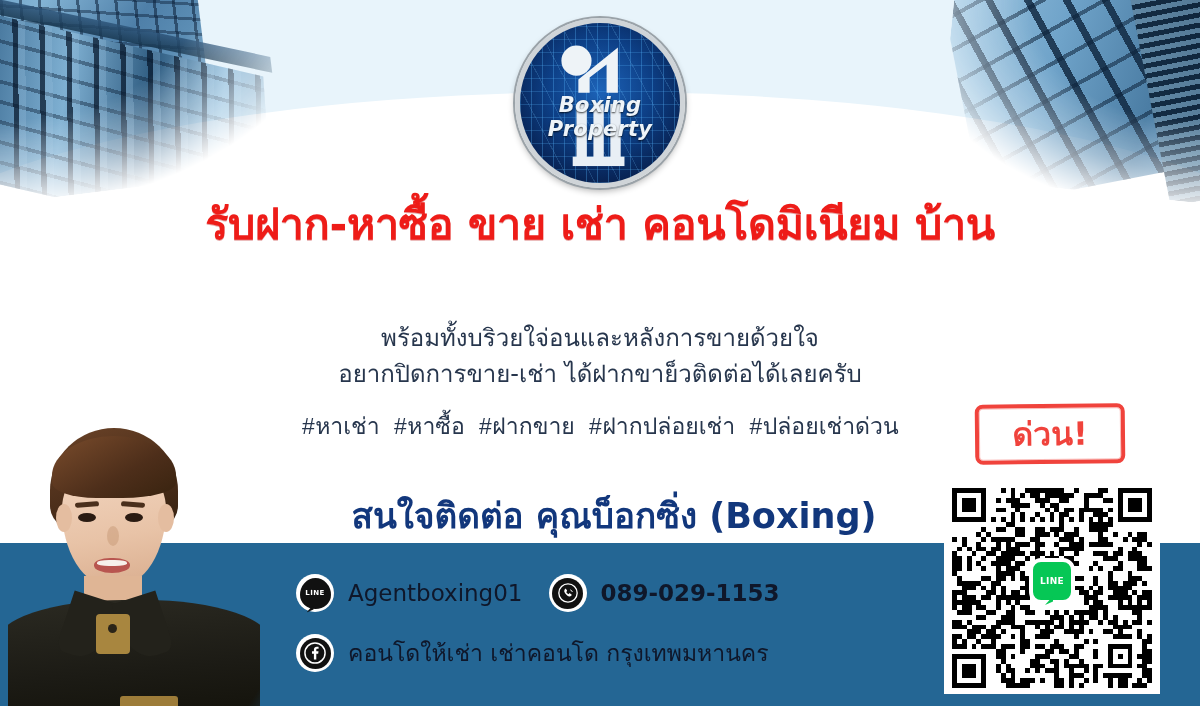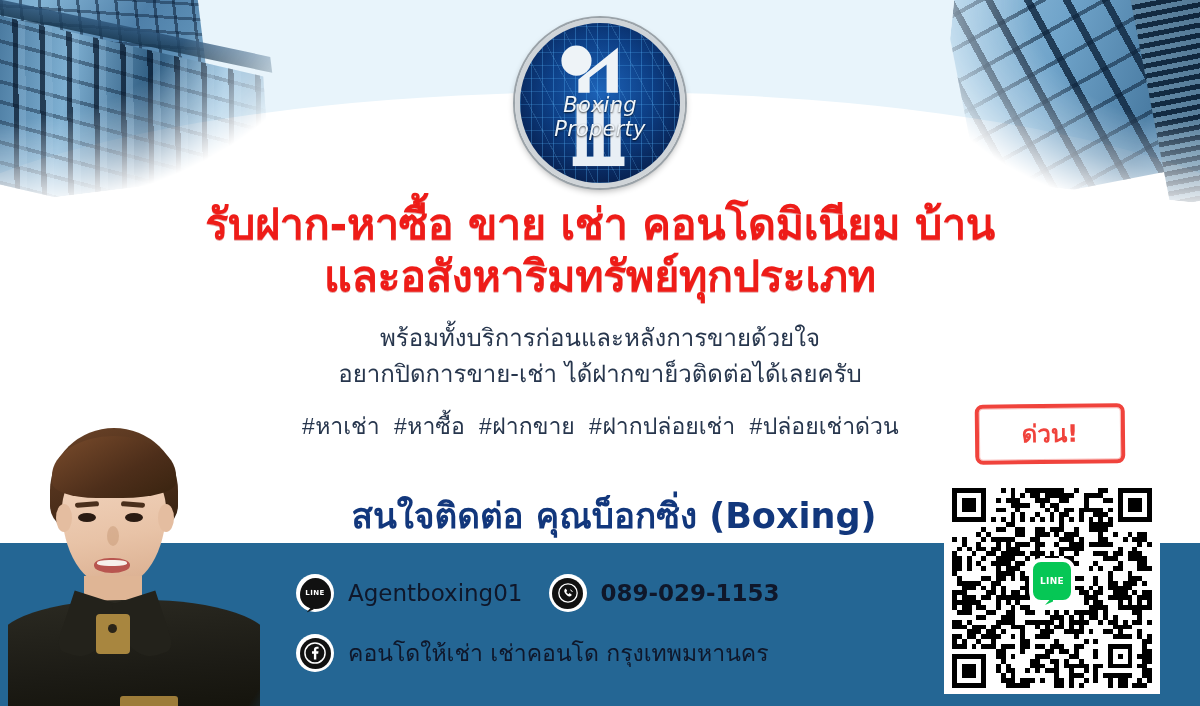--- a/index.html
+++ b/index.html
@@ -100,21 +100,21 @@
       repeating-linear-gradient(90deg, rgba(90,185,255,.38) 0 1px, rgba(0,0,0,0) 1px 11px),
       repeating-linear-gradient(0deg, rgba(90,185,255,.28) 0 1px, rgba(0,0,0,0) 1px 13px),
       repeating-linear-gradient(62deg, rgba(120,200,255,.22) 0 1px, rgba(0,0,0,0) 1px 22px);
     opacity: .85;
   }
   .logo-svg { position: absolute; inset: 0; }
   .logo-text {
     position: absolute; left: 0; right: 0; top: 70px;
     text-align: center;
     font-family: "DejaVu Sans", "Liberation Sans", sans-serif;
-    font-style: italic; font-weight: 400; font-size: 21px;
+    font-style: italic; font-weight: 700; font-size: 21px;
     color: #eef4f9; letter-spacing: .2px;
     text-shadow: 0 1px 2px rgba(0,0,0,.75);
     z-index: 3;
   }
 
   
   .headline {
     position: absolute; left: 0; right: 0; top: 198px;
     text-align: center; z-index: 7;
     color: #ee1c18;
@@ -264,21 +264,21 @@
   
   .stamp {
     position: absolute; left: 975px; top: 404px; width: 150px; height: 60px;
     border: 4px solid #f0433c; border-radius: 8px; z-index: 10;
     background: #ffffff;
     display: flex; align-items: center; justify-content: center;
     transform: rotate(-0.6deg);
     box-shadow: inset 0 0 0 1px rgba(240,67,60,.35);
   }
   .stamp span {
-    color: #f0433c; font-size: 24px; font-weight: 700; line-height: 1;
+    color: #f0433c; font-size: 32px; font-weight: 700; line-height: 1;
   }
 
   
   .qr-panel {
     position: absolute; left: 944px; top: 482px; width: 216px; height: 212px;
     background: #ffffff; z-index: 10; padding: 6px;
   }
   .qr { position: absolute; left: 950px; top: 488px; width: 204px; height: 200px; z-index: 11; }
   .qr-logo {
     position: absolute; left: 1029px; top: 558px; width: 46px; height: 46px;
@@ -320,25 +320,24 @@
       <rect x="60" y="86" width="11" height="64" fill="#e9eff5"></rect>
       <rect x="78" y="86" width="11" height="64" fill="#e9eff5"></rect>
       <rect x="96" y="86" width="11" height="64" fill="#e9eff5"></rect>
       <rect x="56" y="142" width="55" height="10" fill="#e9eff5"></rect>
     </svg>
     <div class="logo-text">Boxing Property</div>
   </div>
 
   <div class="headline">
     <span>รับฝาก-หาซื้อ ขาย เช่า คอนโดมิเนียม บ้าน</span>
-    <span class="l2">และอสังหาริมทรัพย์ทุกประเภท</span>
   </div>
 
   <div class="subhead">
-    <div>พร้อมทั้งบริการก่อนและหลังการขายด้วยใจ</div>
+    <div>พร้อมทั้งบริวยใจ่อนและหลังการขายด้วยใจ</div>
     <div>อยากปิดการขาย-เช่า ได้ฝากขาย็วติดต่อได้เลยครับ</div>
   </div>
 
   <div class="hashtags">#หาเช่า #หาซื้อ #ฝากขาย #ฝากปล่อยเช่า #ปล่อยเช่าด่วน</div>
 
   <div class="contact-title">สนใจติดต่อ คุณบ็อกซิ่ง (Boxing)</div>
 
   <div class="stamp">
     <span>ด่วน!</span>
   </div>

